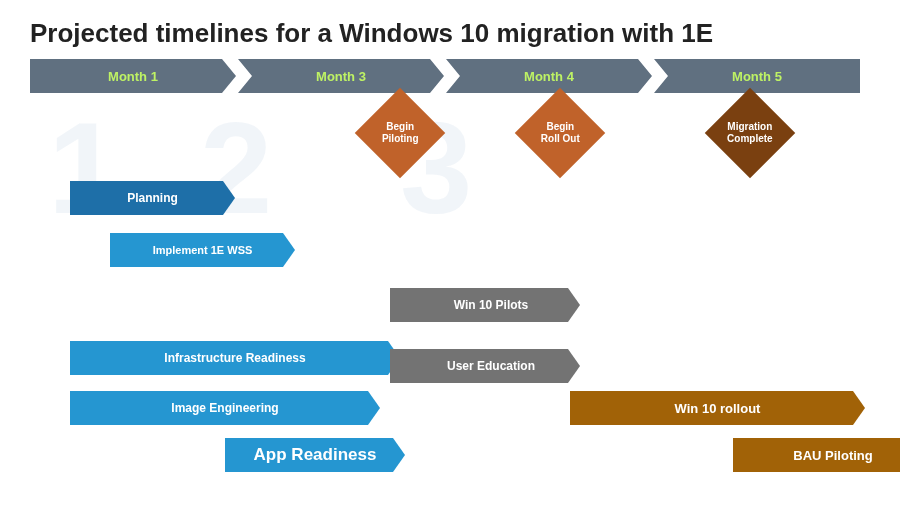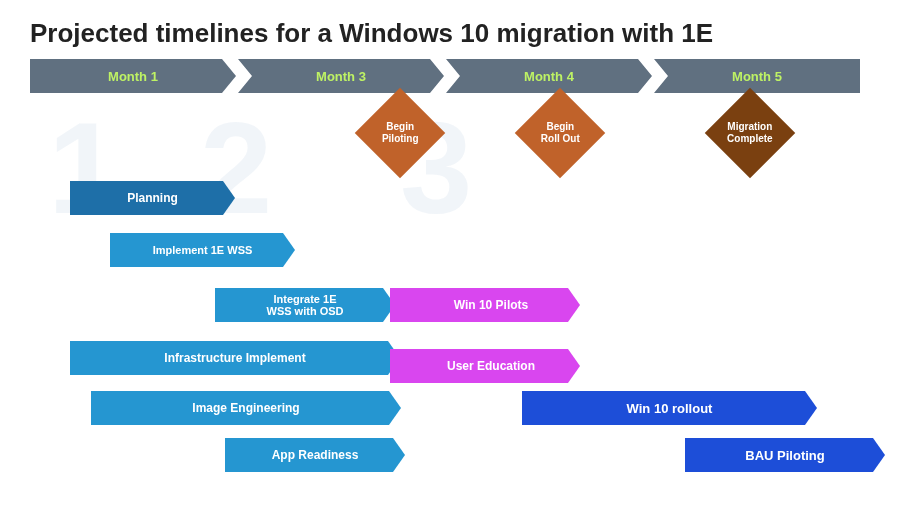--- a/index.html
+++ b/index.html
@@ -102,22 +102,22 @@
       text-align: center;
       line-height: 1.2;
       padding: 4px;
     }
     .diamond-orange { background: #c0622a; }
     .diamond-dark { background: #7a4010; }
 
     
     .blue-dark { background: #1e6fa8; }
     .blue-medium { background: #2596d1; }
-    .yellow { background: #d946ef; padding-left: 12px; }
-    .green { background: #1d4ed8; }
+    .yellow { background: #737373; padding-left: 12px; }
+    .green { background: #a16207; margin-left: 48px; }
   </style>
 </head>
 <body>
 
 <div class="page-title">Projected timelines for a Windows 10 migration with 1E</div>
 
 <div class="timeline-header">
   <div class="month-segment">Month 1</div>
   <div class="month-segment">Month 3</div>
   <div class="month-segment">Month 4</div>
@@ -137,27 +137,26 @@
     <div class="diamond-inner">Begin<br>Roll Out</div>
   </div>
   <div class="diamond diamond-dark" style="left:688px;top:8px;">
     <div class="diamond-inner">Migration<br>Complete</div>
   </div>
 
   <div class="arrow-shape blue-dark" style="left:40px;top:88px;width:165px;">Planning</div>
 
   <div class="arrow-shape blue-medium" style="left:80px;top:140px;width:185px;font-size:11px;">Implement 1E WSS</div>
 
-  <div class="arrow-shape blue-medium" style="left:185px;top:195px;width:180px;font-size:11px;text-align:center;">Integrate 1E<br>WSS with OSD</div>
 
-  <div class="arrow-shape blue-medium" style="left:40px;top:248px;width:330px;font-size:12px;">Infrastructure Implement</div>
+  <div class="arrow-shape blue-medium" style="left:40px;top:248px;width:330px;font-size:12px;">Infrastructure Readiness</div>
 
-  <div class="arrow-shape blue-medium" style="left:40px;top:298px;width:310px;font-size:12px;margin-left:21px;">Image Engineering</div>
+  <div class="arrow-shape blue-medium" style="left:40px;top:298px;width:310px;font-size:12px;">Image Engineering</div>
 
-  <div class="arrow-shape blue-medium" style="left:195px;top:345px;width:180px;font-size:12px;">App Readiness</div>
+  <div class="arrow-shape blue-medium" style="left:195px;top:345px;width:180px;font-size:17px;">App Readiness</div>
 
   <div class="arrow-shape yellow" style="left:360px;top:195px;width:190px;font-size:12px;">Win 10 Pilots</div>
 
   <div class="arrow-shape yellow" style="left:360px;top:256px;width:190px;font-size:12px;">User Education</div>
 
   <div class="arrow-shape green" style="left:492px;top:298px;width:295px;font-size:13px;">Win 10 rollout</div>
 
   <div class="arrow-shape green" style="left:655px;top:345px;width:200px;font-size:13px;">BAU Piloting</div>
 
 </div>

